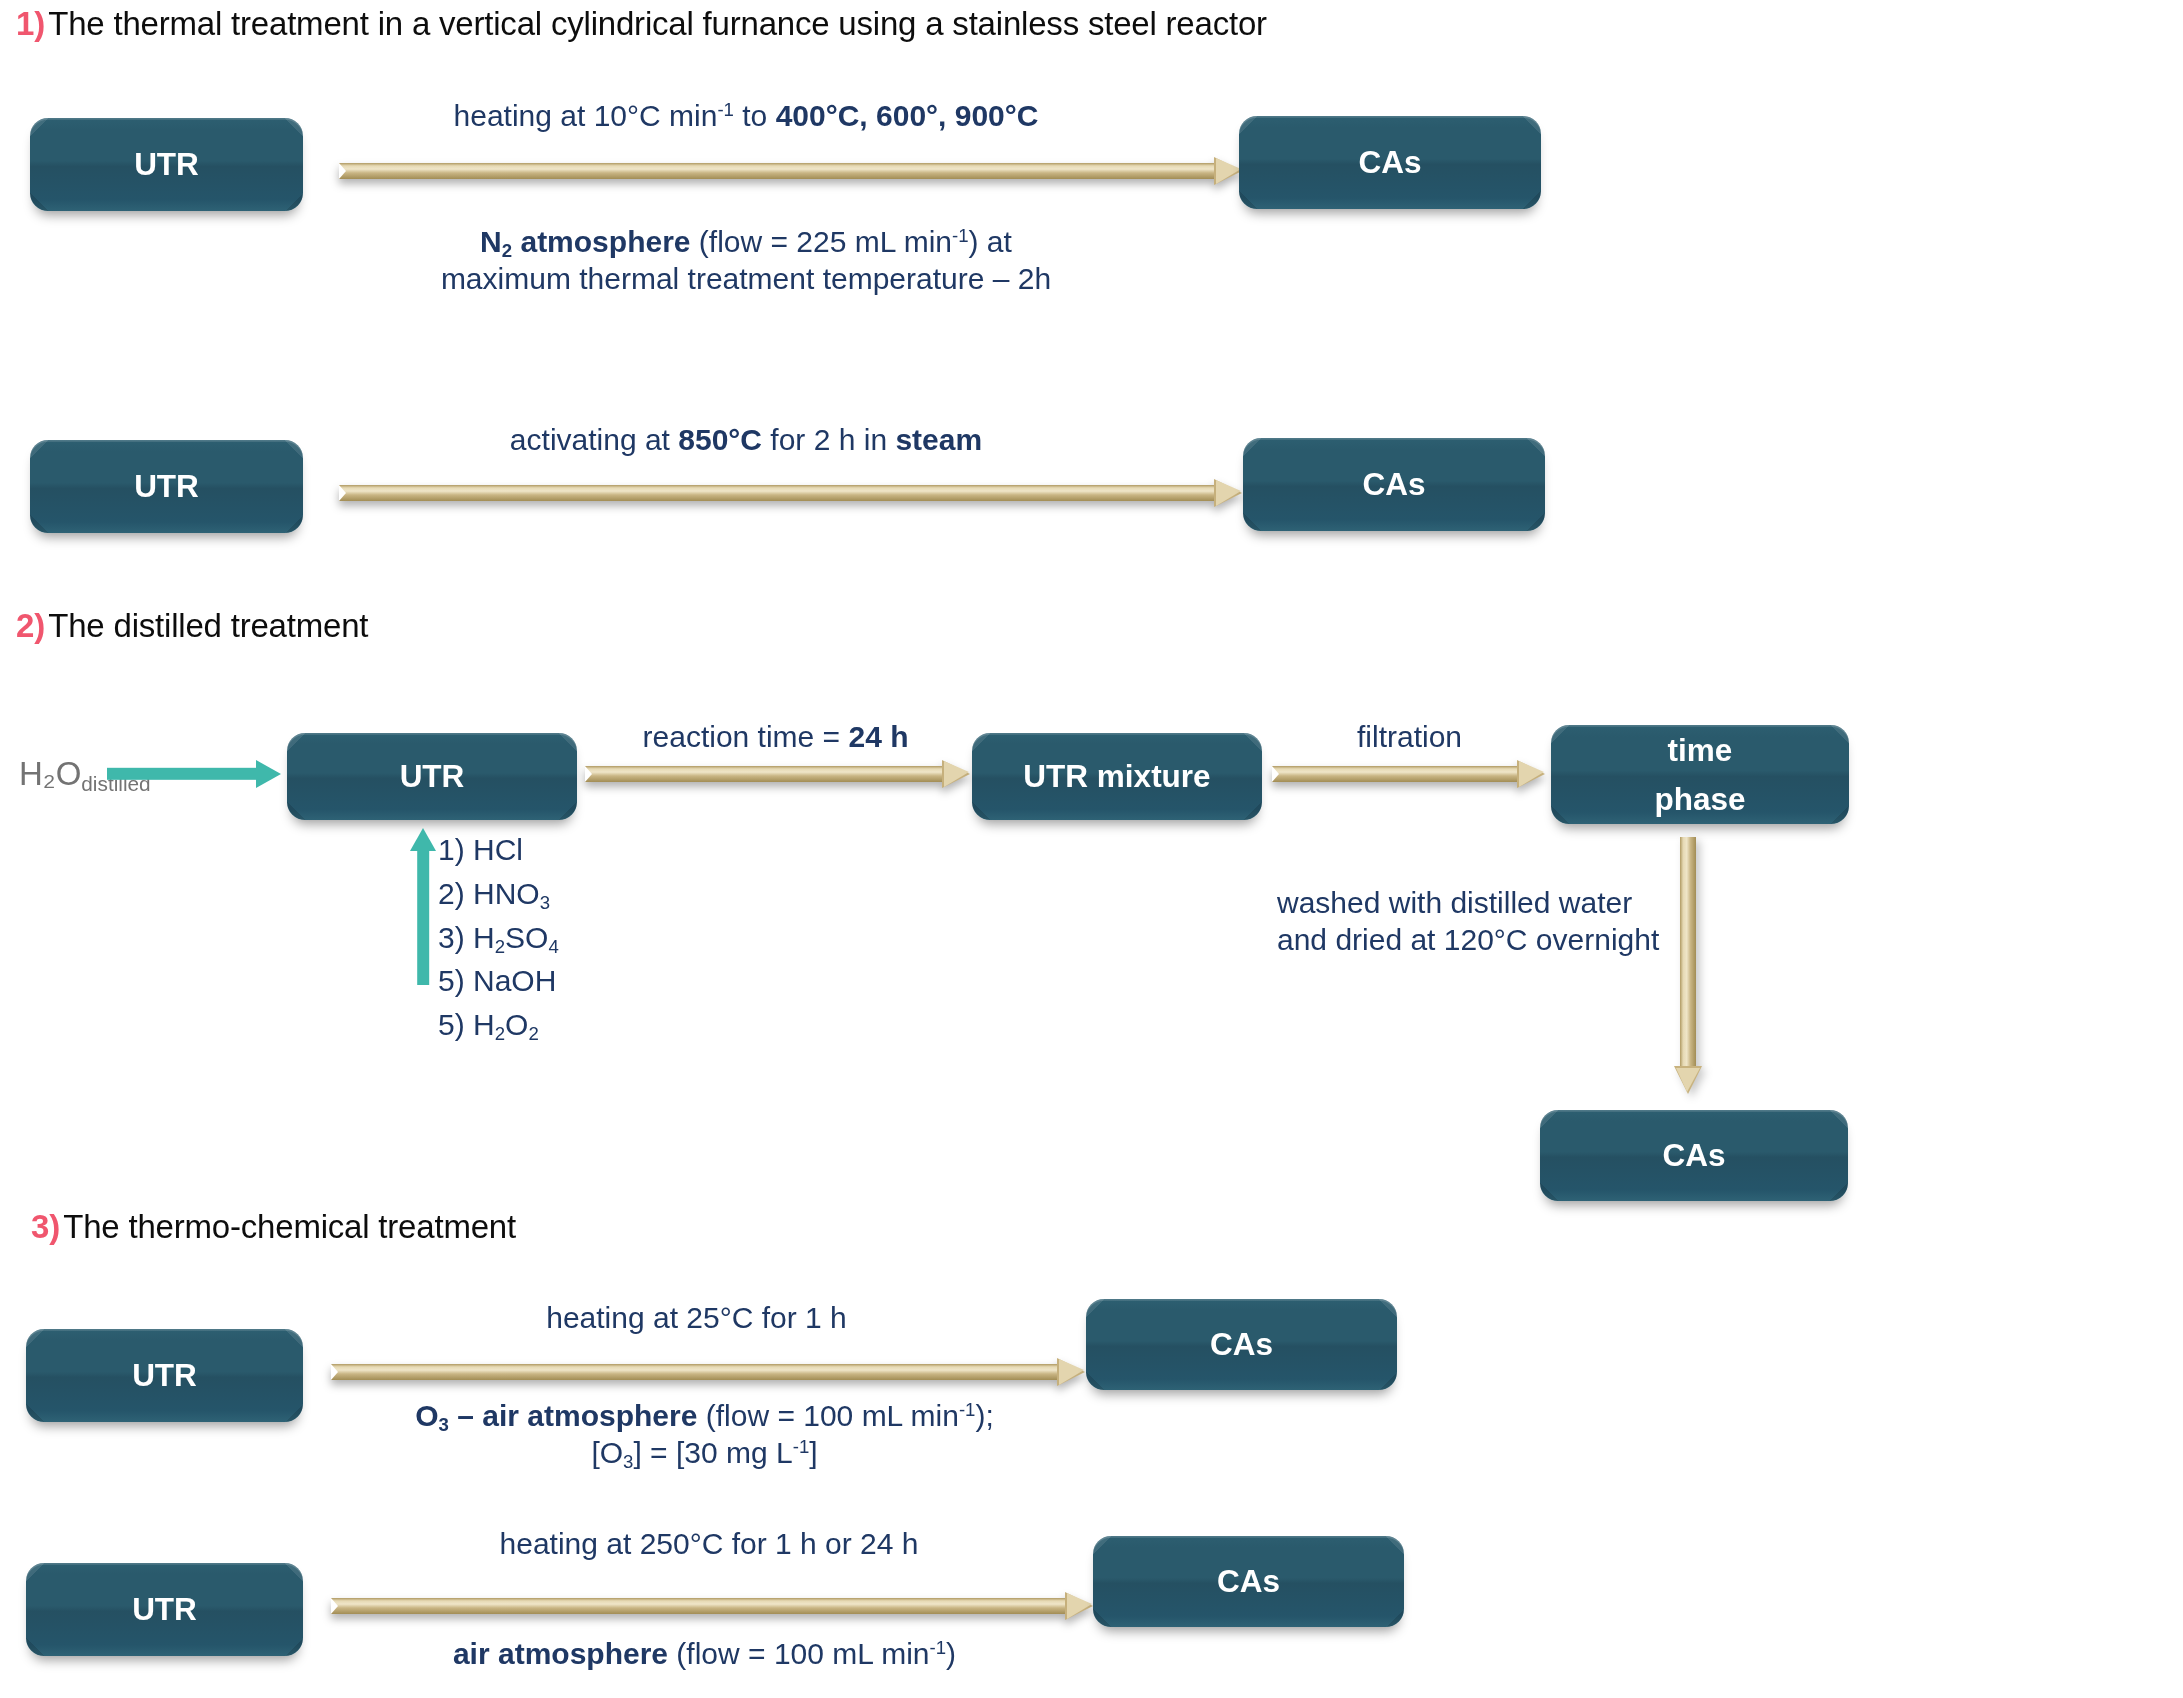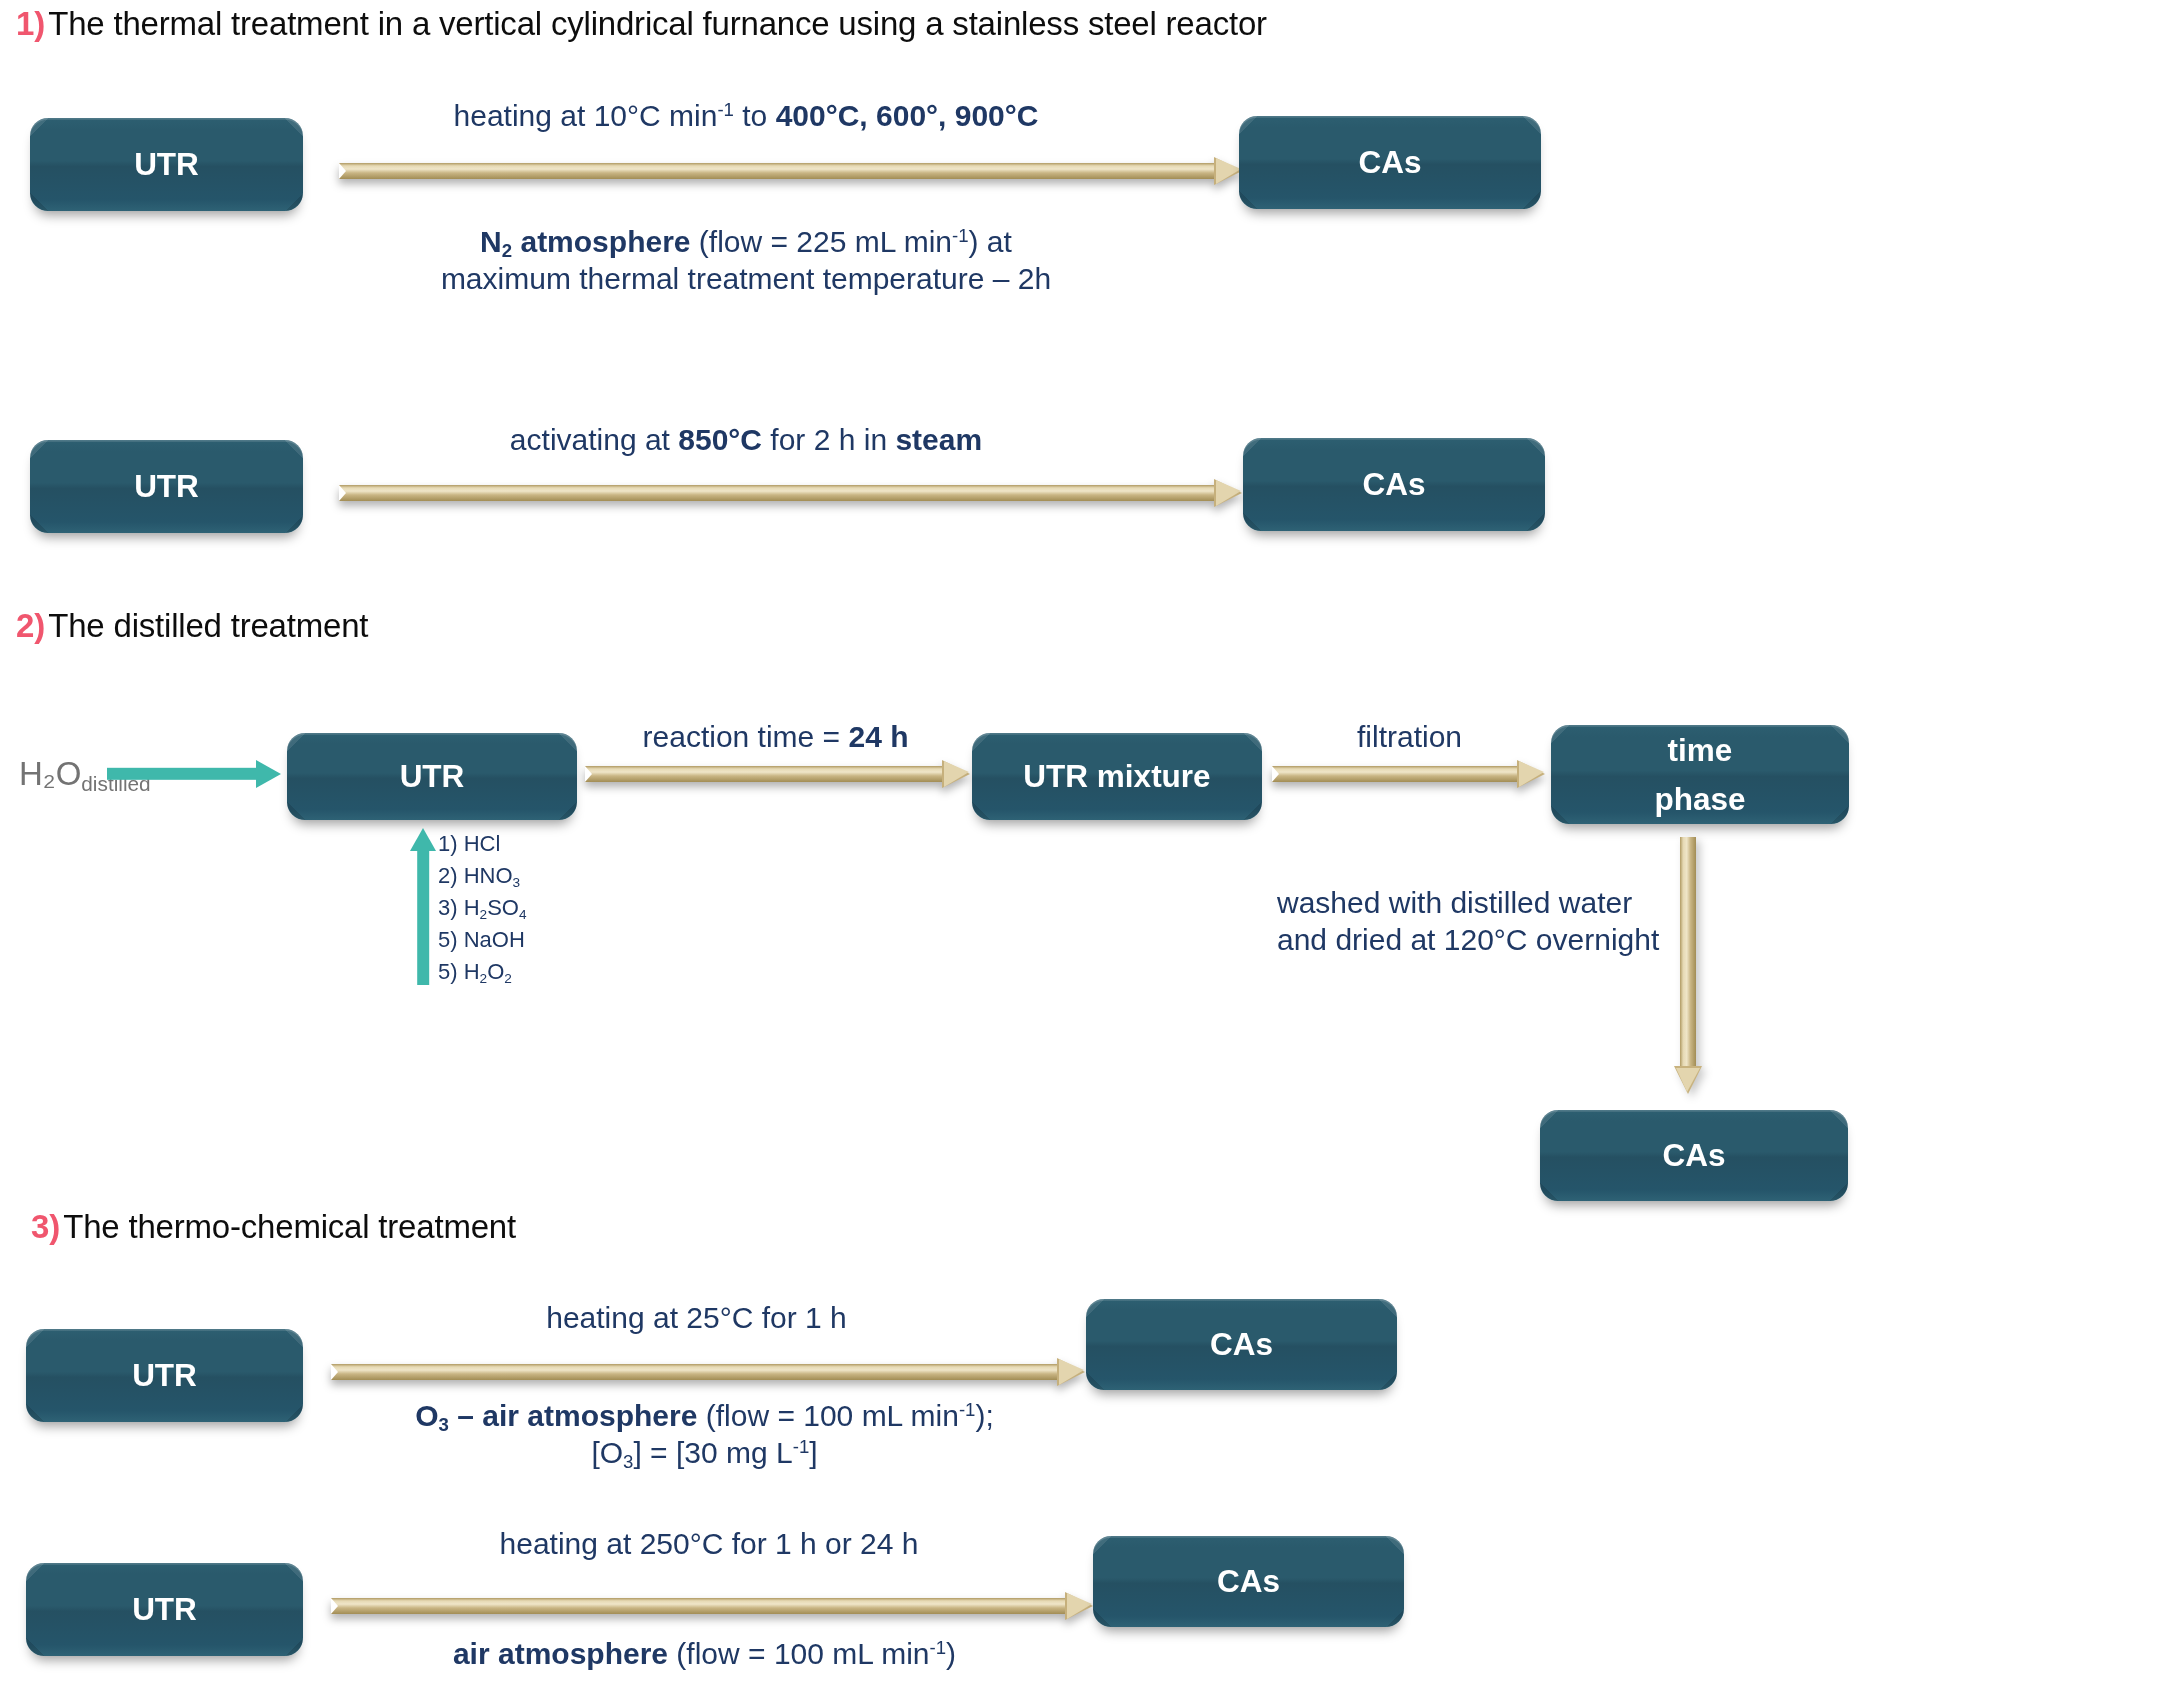--- a/index.html
+++ b/index.html
@@ -159,21 +159,21 @@
   }
   .cap.center{text-align:center;}
   .cap.right{text-align:left;}
   .cap b{font-weight:700;}
   sub{font-size:.62em; vertical-align:-0.28em; line-height:0;}
   sup{font-size:.62em; vertical-align:0.52em; line-height:0;}
 
   
   .reagents{
     position:absolute;
-    font-size:22px;
+    font-size:30px;
     color:#1f3864;
     line-height:1.46;
     white-space:nowrap;
   }
   .reagents div{padding:0;}
 
   
   .h2o{
     position:absolute;
     font-size:33px;

